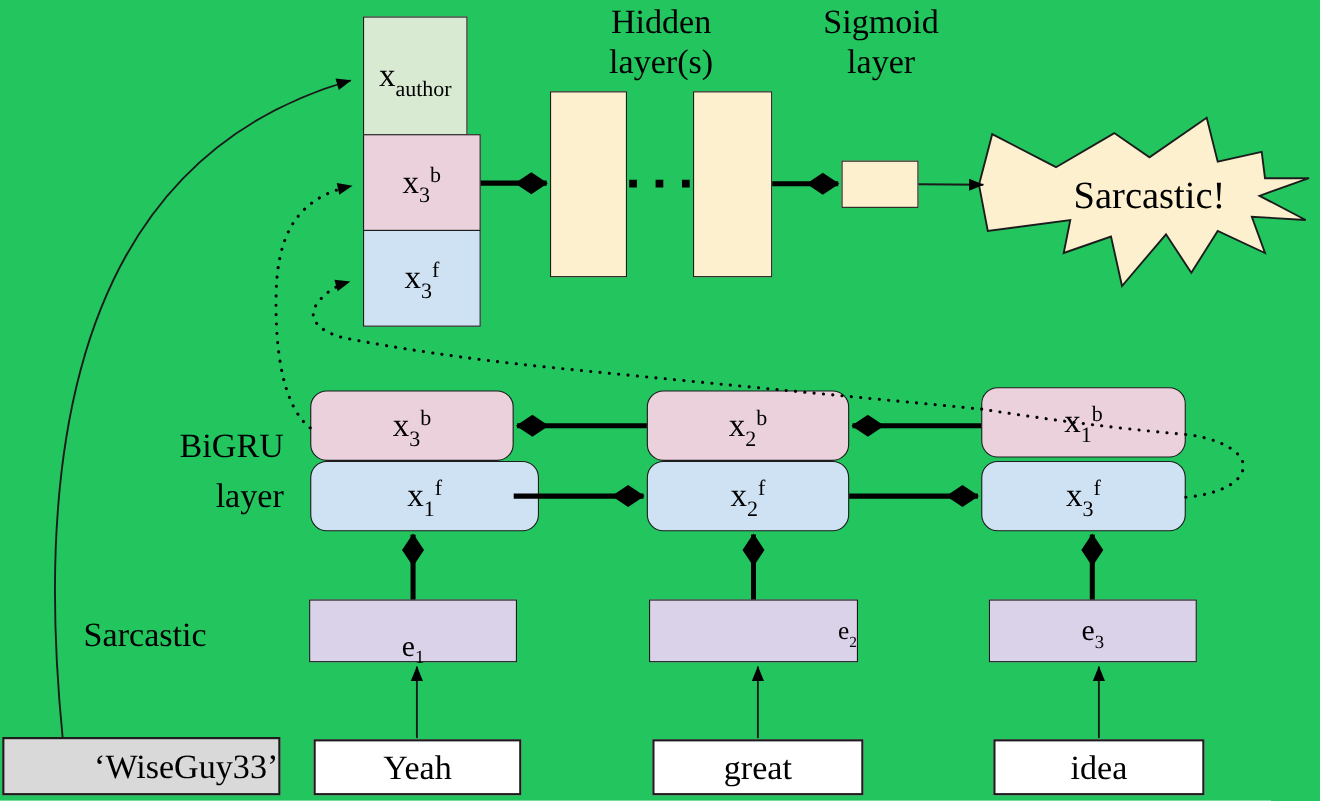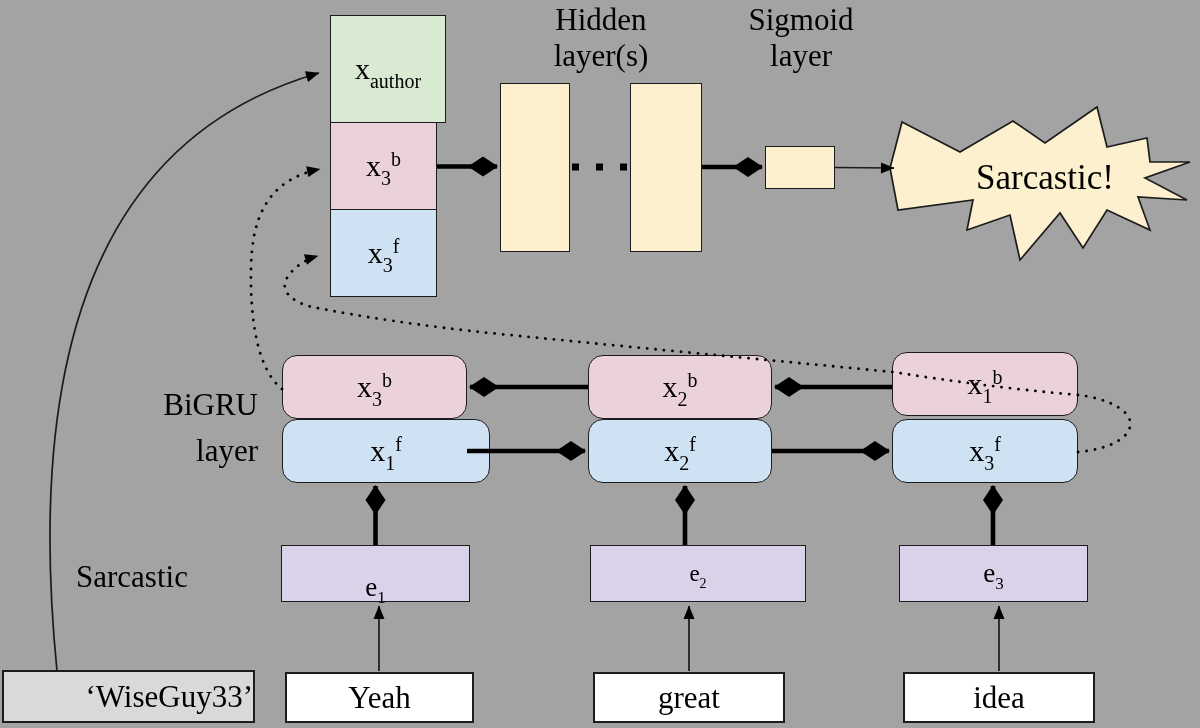--- a/index.html
+++ b/index.html
@@ -1,16 +1,16 @@
 <!DOCTYPE html>
 <html><head>
 <meta charset="utf-8">
 <style>
   html,body{margin:0;padding:0;background:#fff;}
-  #canvas{position:relative;width:1200px;height:728px;background:#a3a3a3;overflow:hidden;
+  #canvas{position:relative;width:1200px;height:728px;background:#22c55e;overflow:hidden;
           font-family:"Liberation Serif","DejaVu Serif",serif;color:#000;}
   .box{position:absolute;box-sizing:border-box;border:1.7px solid #1c1c1c;
        display:flex;align-items:center;justify-content:center;}
   .rounded{border-radius:15px;}
   .cell-label{font-size:30px;line-height:1;white-space:nowrap;}
   .cell-label sub{font-size:20px;vertical-align:-9px;line-height:0;}
   .cell-label sup{font-size:20px;vertical-align:10px;line-height:0;}
   .e-label{font-size:27px;line-height:1;}
   .e-label sub{font-size:17px;vertical-align:-7px;line-height:0;}
   .e-small{font-size:23px;}
@@ -31,21 +31,21 @@
 </head>
 <body>
 
 <div id="canvas">
 
   <div class="lbl center" style="left:521px;top:2px;width:160px;">Hidden
 layer(s)</div>
   <div class="lbl center" style="left:721px;top:2px;width:160px;">Sigmoid
 layer</div>
 
-  <div class="box" style="left: 330px; top: 15px; width: 116px; height: 108px; background: rgb(217, 234, 211);">
+  <div class="box" style="left: 330px; top: 15px; width: 95px; height: 108px; background: rgb(217, 234, 211);">
     <span class="cell-label"><span>x</span><sub>author</sub></span>
   </div>
   <div class="box" style="left: 330px; top: 122px; width: 107px; height: 88px; background: rgb(234, 209, 220);">
     <span class="cell-label"><span>x</span><sub>3</sub><sup>b</sup></span>
   </div>
   <div class="box" style="left: 330px; top: 209px; width: 107px; height: 88px; background: rgb(207, 226, 243);">
     <span class="cell-label"><span>x</span><sub>3</sub><sup>f</sup></span>
   </div>
 
   <div class="box" style="left: 500px; top: 83px; width: 70px; height: 169px; background: rgb(252, 240, 206);"></div>
@@ -73,21 +73,21 @@
   </div>
   <div class="box rounded" style="left: 892px; top: 419px; width: 186px; height: 64px; background: rgb(207, 226, 243);">
     <span class="cell-label"><span>x</span><sub>3</sub><sup>f</sup></span>
   </div>
 
   <div class="lbl" style="left:76px;top:559px;">Sarcastic</div>
 
   <div class="box" style="left: 281px; top: 545px; width: 189px; height: 57px; background: rgb(217, 210, 233); align-items: flex-end;">
     <span class="cell-label e-label"><span>e</span><sub>1</sub></span>
   </div>
-  <div class="box" style="left: 590px; top: 545px; width: 216px; height: 57px; background: rgb(217, 210, 233);">
+  <div class="box" style="left: 590px; top: 545px; width: 190px; height: 57px; background: rgb(217, 210, 233); justify-content: flex-end;">
     <span class="cell-label e-label e-small"><span>e</span><sub>2</sub></span>
   </div>
   <div class="box" style="left: 899px; top: 545px; width: 189px; height: 57px; background: rgb(217, 210, 233);">
     <span class="cell-label e-label"><span>e</span><sub>3</sub></span>
   </div>
 
   <div class="box" style="left: 2px; top: 670px; width: 253px; height: 53px; border-width: 2px; background: rgb(217, 217, 217); justify-content: flex-end;">
     <span class="word-label">‘WiseGuy33’</span>
   </div>
   <div class="box" style="left: 285px; top: 672px; width: 189px; height: 51px; border-width: 2px; background: rgb(255, 255, 255);">

